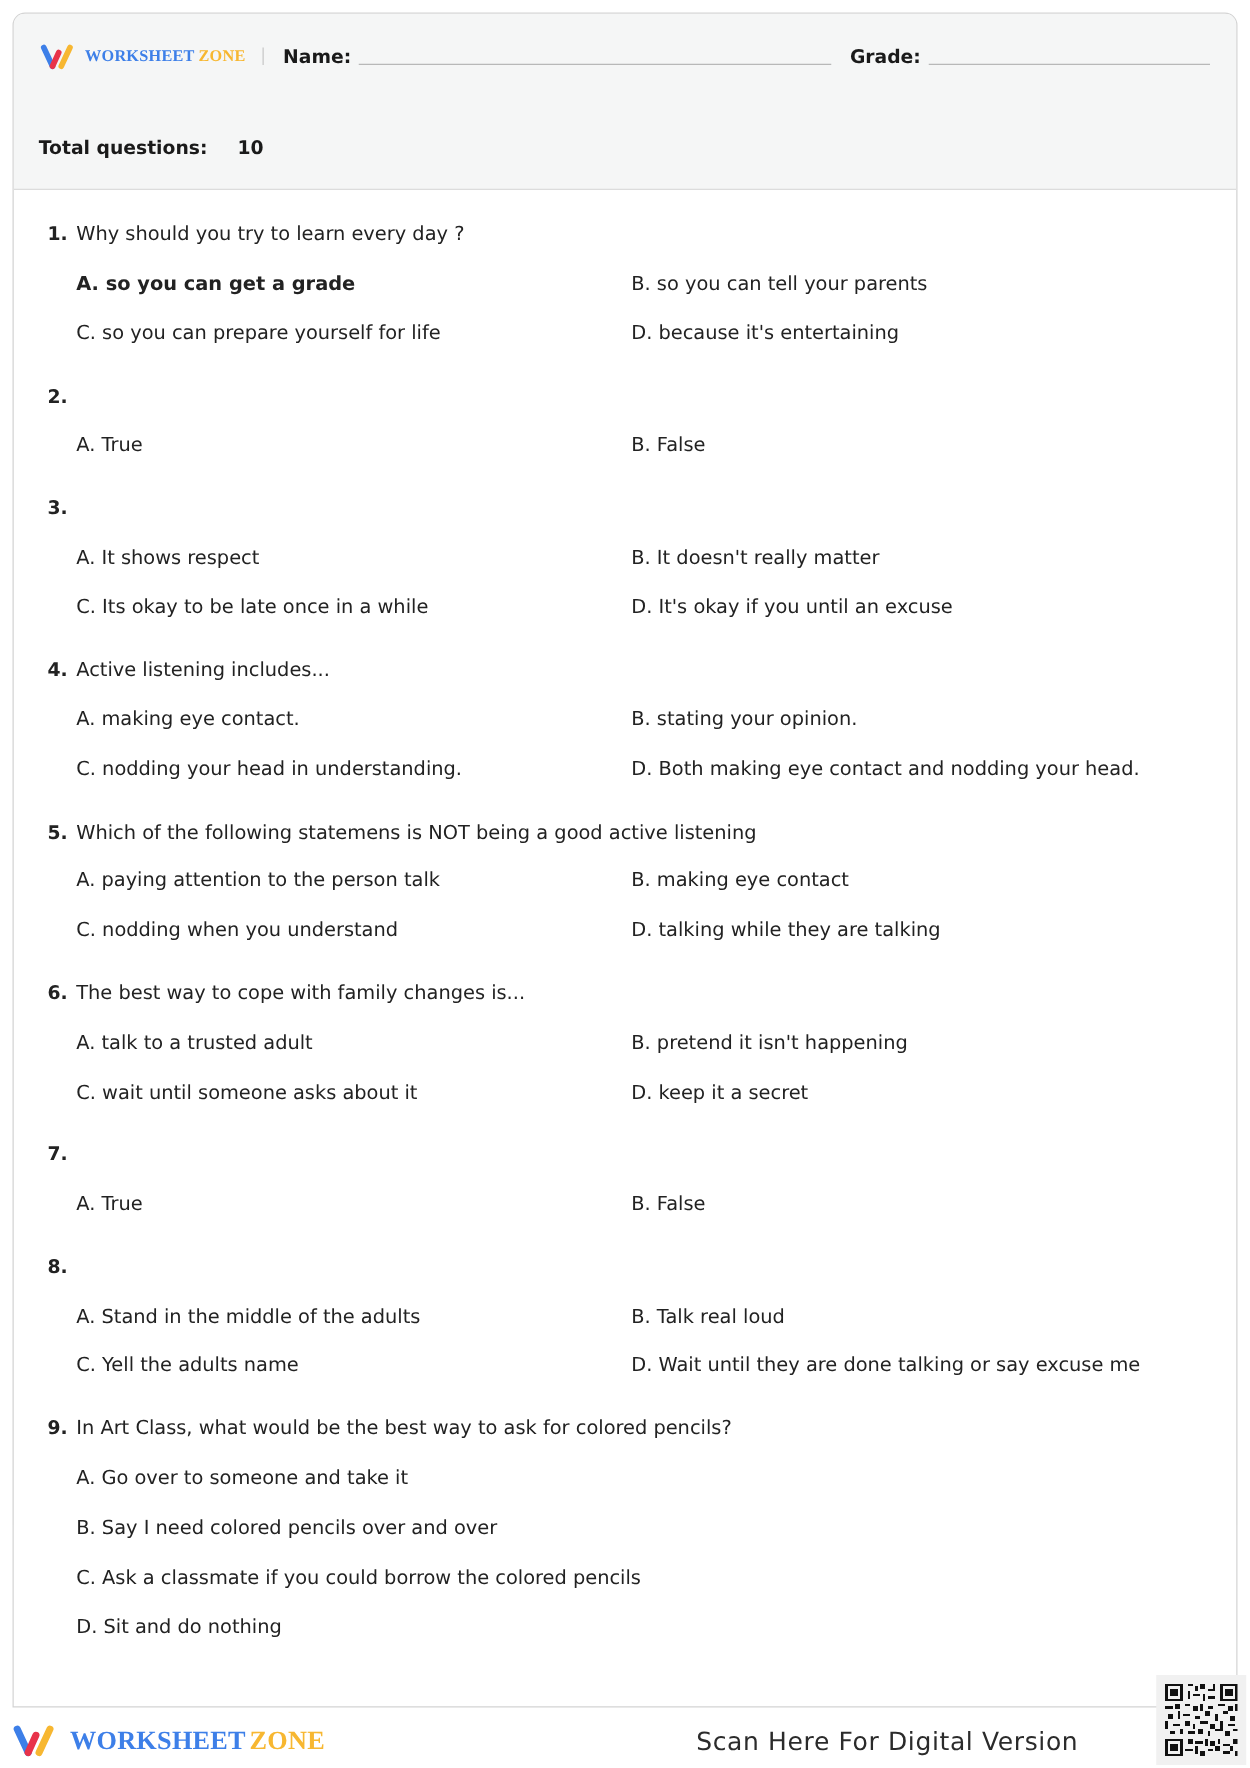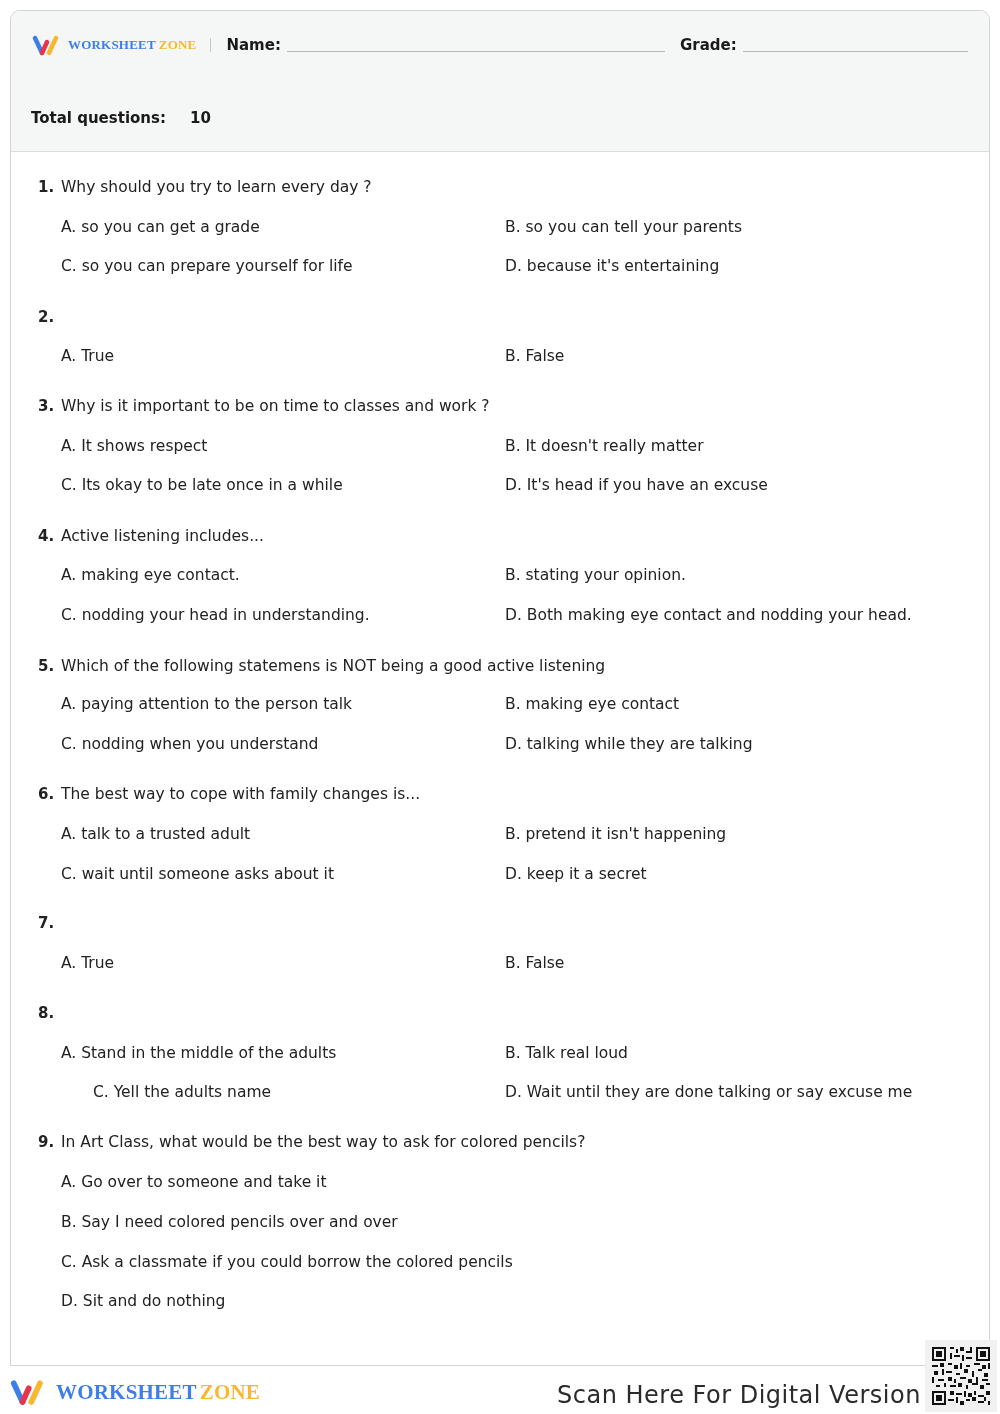--- a/index.html
+++ b/index.html
@@ -141,21 +141,21 @@
       display: flex;
       align-items: center;
     }
     .footer-logo .logo-mark { width: 40px; height: 30px; margin-right: 6px; }
     .footer-logo .logo-text { font-size: 21px; }
     .scan-text {
       position: absolute;
       left: 557px;
       top: 15px;
       font-family: "DejaVu Sans", sans-serif;
-      font-size: 24px;
+      font-size: 20px;
       color: #2b2b2b;
       letter-spacing: 0.5px;
       white-space: nowrap;
     }
     .qr {
       position: absolute;
       left: 925px;
       top: -26px;
       width: 72px;
       height: 72px;
@@ -190,47 +190,46 @@
   </div>
 
   <div class="questions">
 
     <div class="q" style="top:26px;">
       <div class="q-title">
         <span class="q-num">1.</span>
         <span class="q-text">Why should you try to learn every day ?</span>
       </div>
       <div class="opts">
-        <span class="opt col-a" style="top:18px;">A. so you can get a grade</span>
+        <span class="opt col-a" style="top:18px;font-weight:bold;">A. so you can get a grade</span>
         <span class="opt col-b" style="top:18px;">B. so you can tell your parents</span>
         <span class="opt col-a" style="top:57px;">C. so you can prepare yourself for life</span>
         <span class="opt col-b" style="top:57px;">D. because it's entertaining</span>
       </div>
     </div>
 
     <div class="q" style="top:156px;">
       <div class="q-title">
         <span class="q-num">2.</span>
       </div>
       <div class="opts">
         <span class="opt col-a" style="top:17px;">A. True</span>
         <span class="opt col-b" style="top:17px;">B. False</span>
       </div>
     </div>
 
     <div class="q" style="top:245px;">
       <div class="q-title">
         <span class="q-num">3.</span>
-        <span class="q-text">Why is it important to be on time to classes and work ?</span>
       </div>
       <div class="opts">
         <span class="opt col-a" style="top:18px;">A. It shows respect</span>
         <span class="opt col-b" style="top:18px;">B. It doesn't really matter</span>
         <span class="opt col-a" style="top:57px;">C. Its okay to be late once in a while</span>
-        <span class="opt col-b" style="top:57px;">D. It's head if you have an excuse</span>
+        <span class="opt col-b" style="top:57px;">D. It's okay if you until an excuse</span>
       </div>
     </div>
 
     <div class="q" style="top:375px;">
       <div class="q-title">
         <span class="q-num">4.</span>
         <span class="q-text">Active listening includes...</span>
       </div>
       <div class="opts">
         <span class="opt col-a" style="top:17px;">A. making eye contact.</span>
@@ -276,21 +275,21 @@
       </div>
     </div>
 
     <div class="q" style="top:852px;">
       <div class="q-title">
         <span class="q-num">8.</span>
       </div>
       <div class="opts">
         <span class="opt col-a" style="top:18px;">A. Stand in the middle of the adults</span>
         <span class="opt col-b" style="top:18px;">B. Talk real loud</span>
-        <span class="opt col-a" style="top:57px;margin-left:32px;">C. Yell the adults name</span>
+        <span class="opt col-a" style="top:57px;">C. Yell the adults name</span>
         <span class="opt col-b" style="top:57px;">D. Wait until they are done talking or say excuse me</span>
       </div>
     </div>
 
     <div class="q" style="top:981px;">
       <div class="q-title">
         <span class="q-num">9.</span>
         <span class="q-text">In Art Class, what would be the best way to ask for colored pencils?</span>
       </div>
       <div class="opts">

